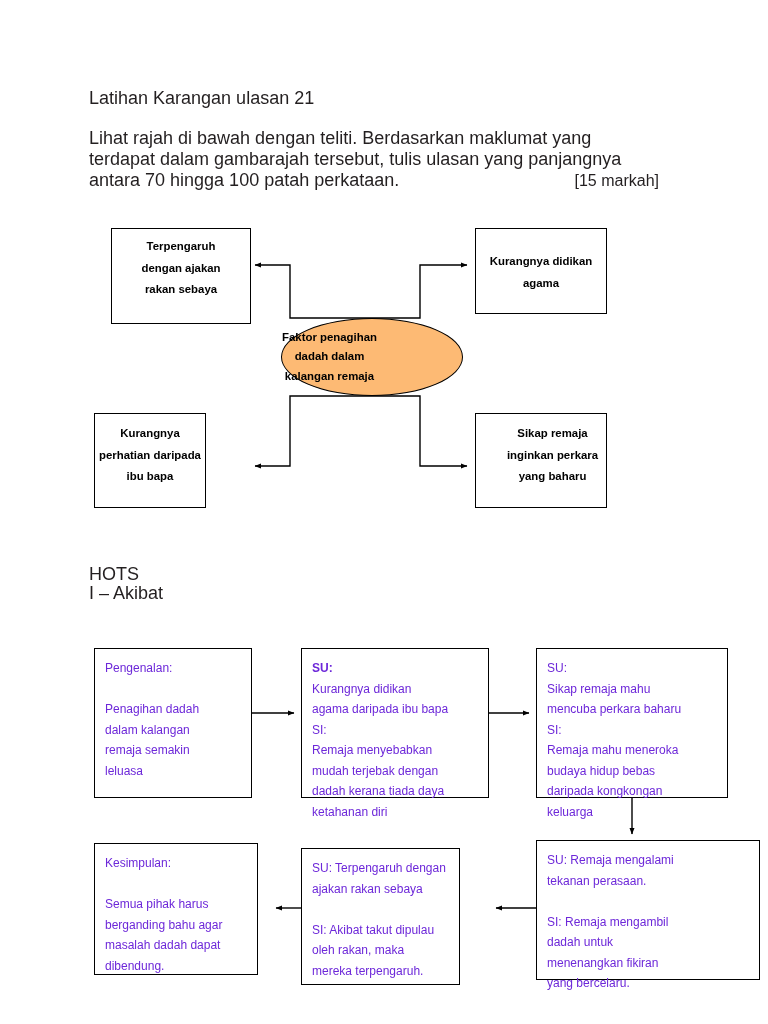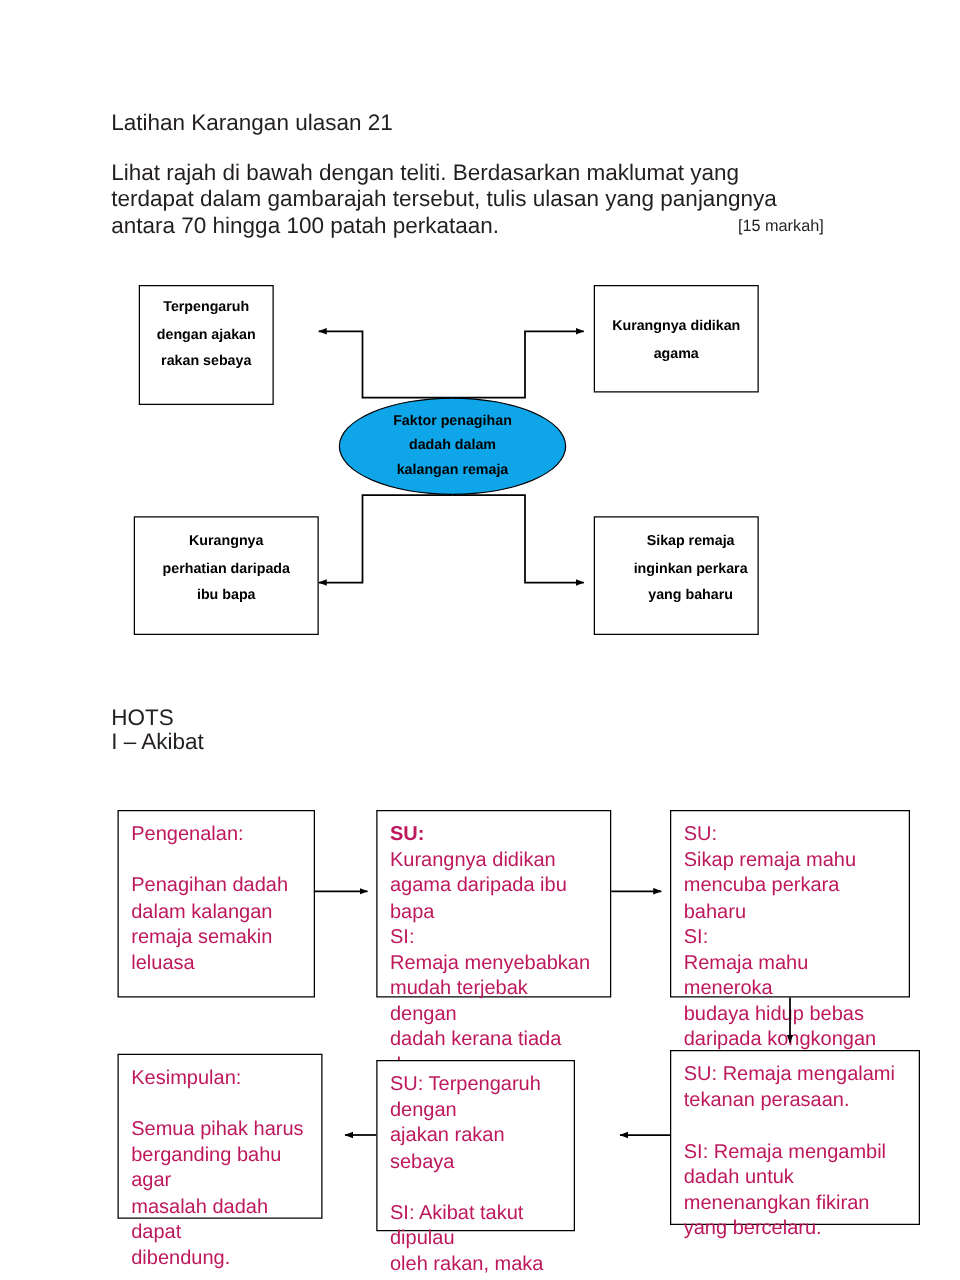--- a/index.html
+++ b/index.html
@@ -29,21 +29,21 @@
     color: #231f20;
     white-space: pre-wrap;
   }
   #title-line { margin-bottom: 19px; }
   #soalan-line { margin-bottom: 18px; }
   #instruction-para { position: relative; }
   #marks-label {
     position: absolute;
     right: 0;
     bottom: 0;
-    font-size: 13px;
+    font-size: 16px;
     line-height: 21px;
     color: #231f20;
   }
 
   
   #concept-diagram {
     position: absolute;
     left: 0;
     top: 0;
     width: 768px;
@@ -60,42 +60,42 @@
     justify-content: center;
     text-align: center;
   }
   .cbox-text {
     font-size: 11.4px;
     font-weight: bold;
     line-height: 21.5px;
     color: #000000;
     white-space: pre-line;
   }
-  #box-peers   { left: 111px; top: 228px; width: 108px; height: 96px; }
+  #box-peers   { left: 111px; top: 228px; width: 140px; height: 96px; }
   #box-peers .cbox-text   { margin-top: 7px; }
   #box-religion{ left: 475px; top: 228px; width: 132px; height: 86px; }
   #box-religion .cbox-text{ margin-top: 22px; }
-  #box-parents { left: 107px; top: 413px; width: 148px; height: 95px; }
+  #box-parents { left: 94px; top: 413px; width: 112px; height: 95px; }
   #box-parents .cbox-text { margin-top: 9px; }
   #box-curious { left: 475px; top: 413px; width: 132px; height: 95px; }
   #box-curious .cbox-text { margin-top: 9px; margin-left: 23px; }
 
   #center-ellipse {
     position: absolute;
-    left: 271px;
+    left: 281px;
     top: 318px;
     width: 182px;
     height: 78px;
     box-sizing: border-box;
     border: 1.4px solid #000000;
     border-radius: 50%;
-    background: #0ea5e9;
+    background: #fdba74;
     display: flex;
     align-items: center;
-    justify-content: center;
+    justify-content: flex-start;
     text-align: center;
   }
   #center-ellipse .cbox-text { line-height: 19.5px; }
 
   
   #hots-block {
     position: absolute;
     left: 89px;
     top: 565px;
   }
@@ -103,33 +103,33 @@
 
   
   .fbox {
     position: absolute;
     box-sizing: border-box;
     border: 1.4px solid #000000;
     background: #ffffff;
     padding: 9px 9px 0 10px;
   }
   .fbox-text {
-    font-size: 16px;
+    font-size: 12px;
     line-height: 20.5px;
-    color: #be185d;
+    color: #6d28d9;
     white-space: pre-line;
   }
   .fbox-text .lead-bold { font-weight: bold; }
 
   #flow-intro      { left: 94px;  top: 648px; width: 158px; height: 150px; }
   #flow-religion   { left: 301px; top: 648px; width: 188px; height: 150px; }
   #flow-curiosity  { left: 536px; top: 648px; width: 192px; height: 150px; }
   #flow-conclusion { left: 94px;  top: 843px; width: 164px; height: 132px; }
   #flow-peer       { left: 301px; top: 848px; width: 159px; height: 137px; }
-  #flow-stress     { left: 536px; top: 840px; width: 200px; height: 140px; }
+  #flow-stress     { left: 536px; top: 840px; width: 224px; height: 140px; }
 
   
   #connectors {
     position: absolute;
     left: 0;
     top: 0;
     width: 768px;
     height: 1024px;
     pointer-events: none;
   }

